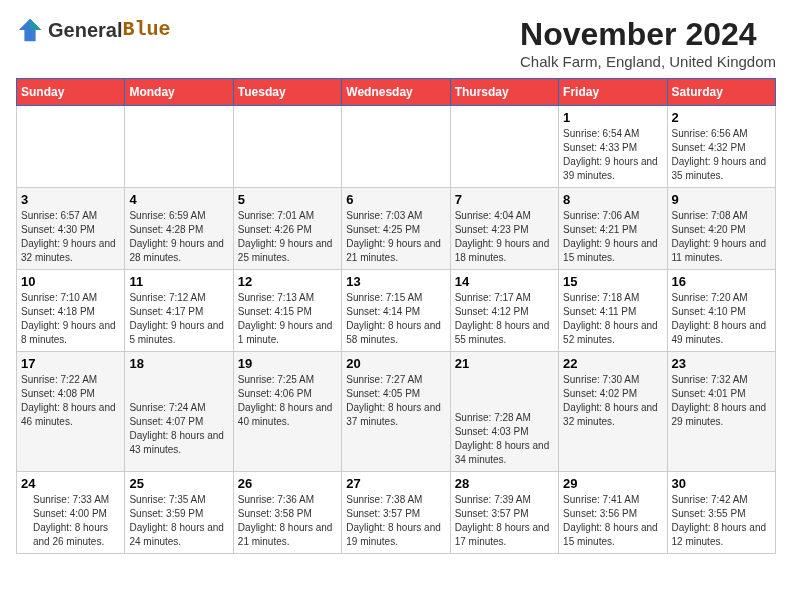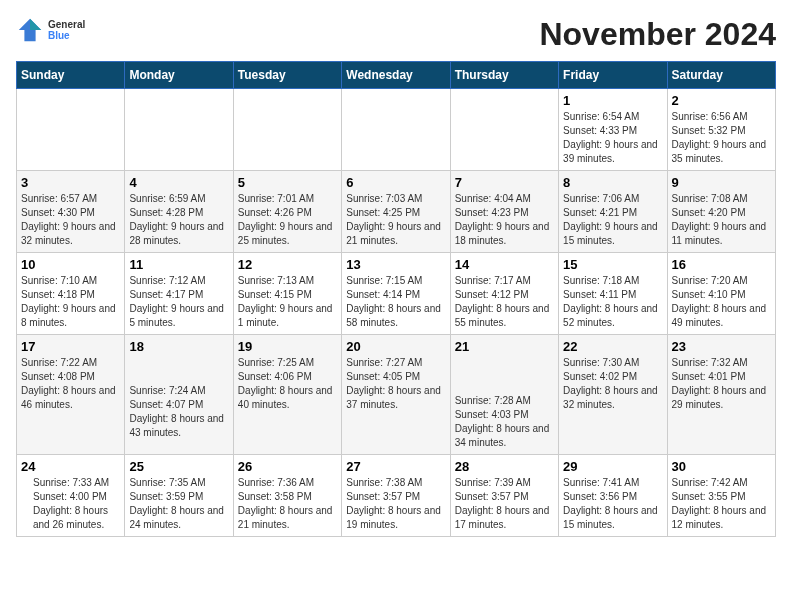--- a/index.html
+++ b/index.html
@@ -16,27 +16,27 @@
       align-items: flex-start;
       margin-bottom: 8px;
     }
     .logo {
       display: flex;
       align-items: center;
       gap: 4px;
     }
     .logo-text {
       display: flex;
-      flex-direction: column;
-      font-size: 10px;
+      flex-direction: row;
+      font-size: 20px;
       font-weight: bold;
       line-height: 1.1;
     }
     .logo-general { color: #333; }
-    .logo-blue { color: #3b82f6; }
+    .logo-blue { color: #a16207; font-family: Liberation Mono, monospace; }
     .logo-icon {
       width: 28px;
       height: 28px;
     }
     .title-area {
       text-align: left;
     }
     .month-title {
       font-size: 32px;
       font-weight: bold;
@@ -45,21 +45,21 @@
     .subtitle {
       font-size: 15px;
       color: #444;
     }
     table {
       width: 100%;
       border-collapse: collapse;
       font-size: 11px;
     }
     thead tr th {
-      background: #0c4a6e;
+      background: #ef4444;
       color: #fff;
       padding: 6px 4px;
       text-align: left;
       font-size: 12px;
       font-weight: bold;
       border: 1px solid #2d6abf;
     }
     tbody tr td {
       border: 1px solid #ccc;
       vertical-align: top;
@@ -98,20 +98,21 @@
       <polygon points="20,4 36,20 28,20 28,36 12,36 12,20 4,20" fill="#3a7bd5"></polygon>
       <polygon points="20,4 36,20 20,20" fill="#2196a8"></polygon>
     </svg>
     <div class="logo-text">
       <span class="logo-general">General</span>
       <span class="logo-blue">Blue</span>
     </div>
   </div>
   <div class="title-area">
     <div class="month-title">November 2024</div>
+    <div class="subtitle">Chalk Farm, England, United Kingdom</div>
   </div>
 </div>
 
 <table>
   <thead>
     <tr>
     <th>Sunday</th>
         <th>Monday</th>
         <th>Tuesday</th>
         <th>Wednesday</th>
@@ -129,21 +130,21 @@
         <td class="empty-cell"></td>
         <td>
           <span class="day-num">1</span>
           <div class="day-info" style="white-space: pre-line;">Sunrise: 6:54 AM
 Sunset: 4:33 PM
 Daylight: 9 hours and 39 minutes.</div>
         </td>
         <td>
           <span class="day-num">2</span>
           <div class="day-info" style="white-space: pre-line;">Sunrise: 6:56 AM
-Sunset: 5:32 PM
+Sunset: 4:32 PM
 Daylight: 9 hours and 35 minutes.</div>
         </td>
       </tr>
       <tr>
         <td>
           <span class="day-num">3</span>
           <div class="day-info" style="white-space: pre-line;">Sunrise: 6:57 AM
 Sunset: 4:30 PM
 Daylight: 9 hours and 32 minutes.</div>
         </td>

